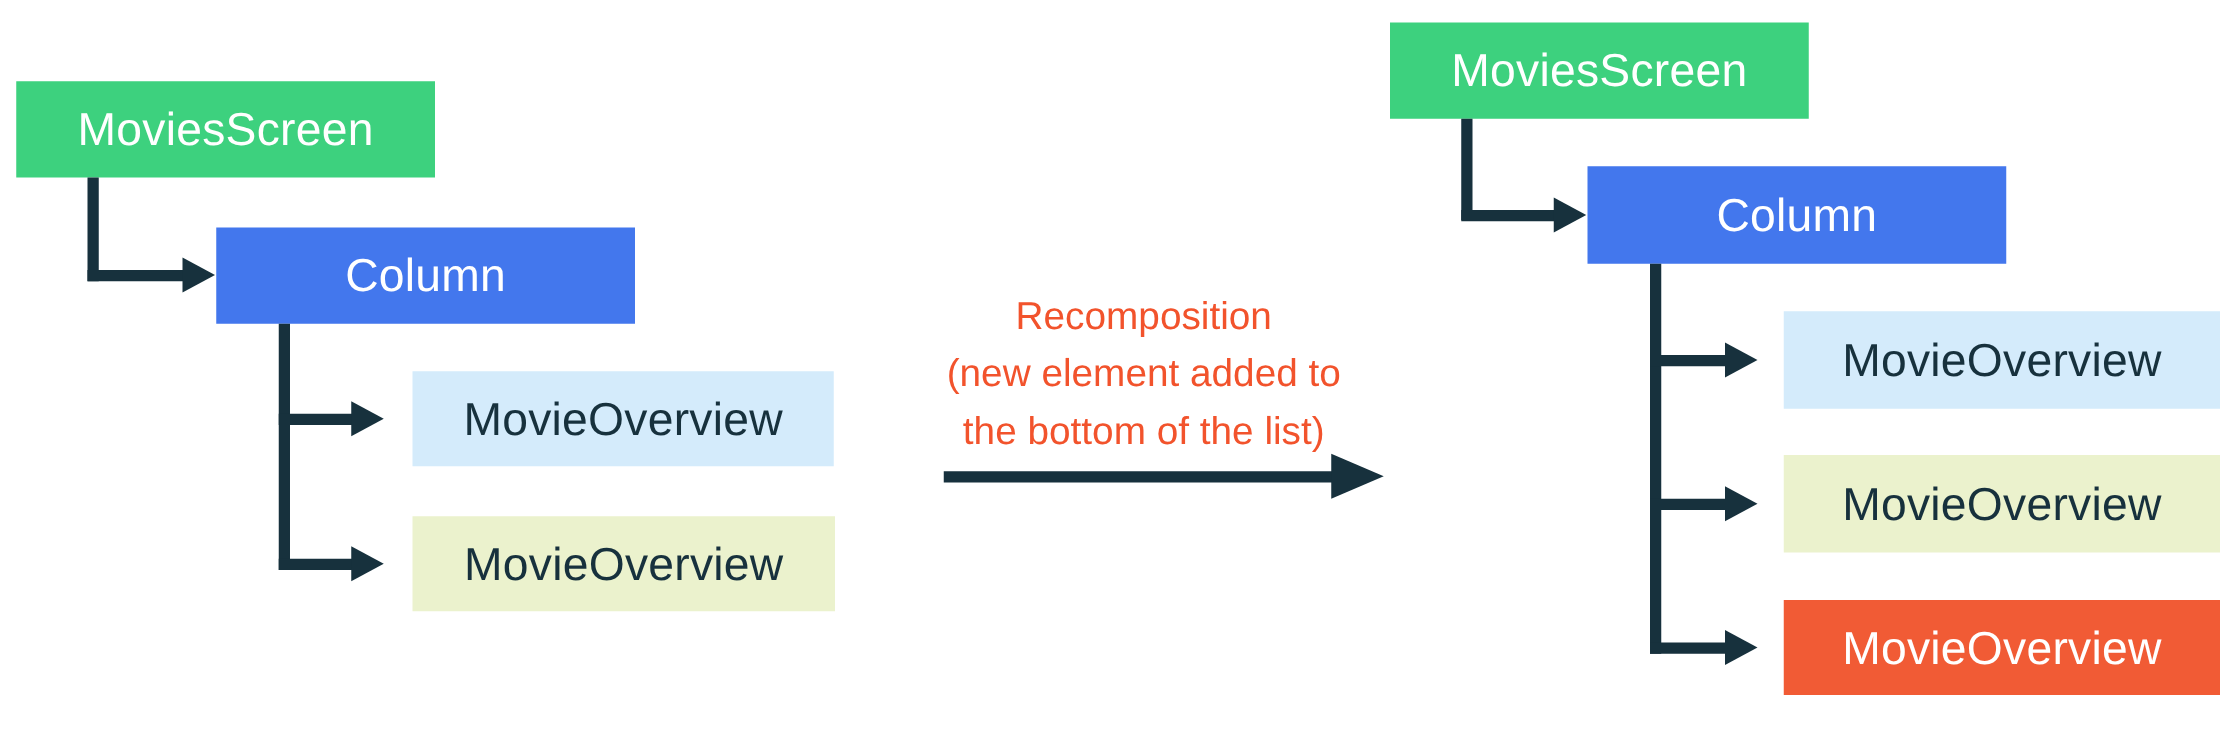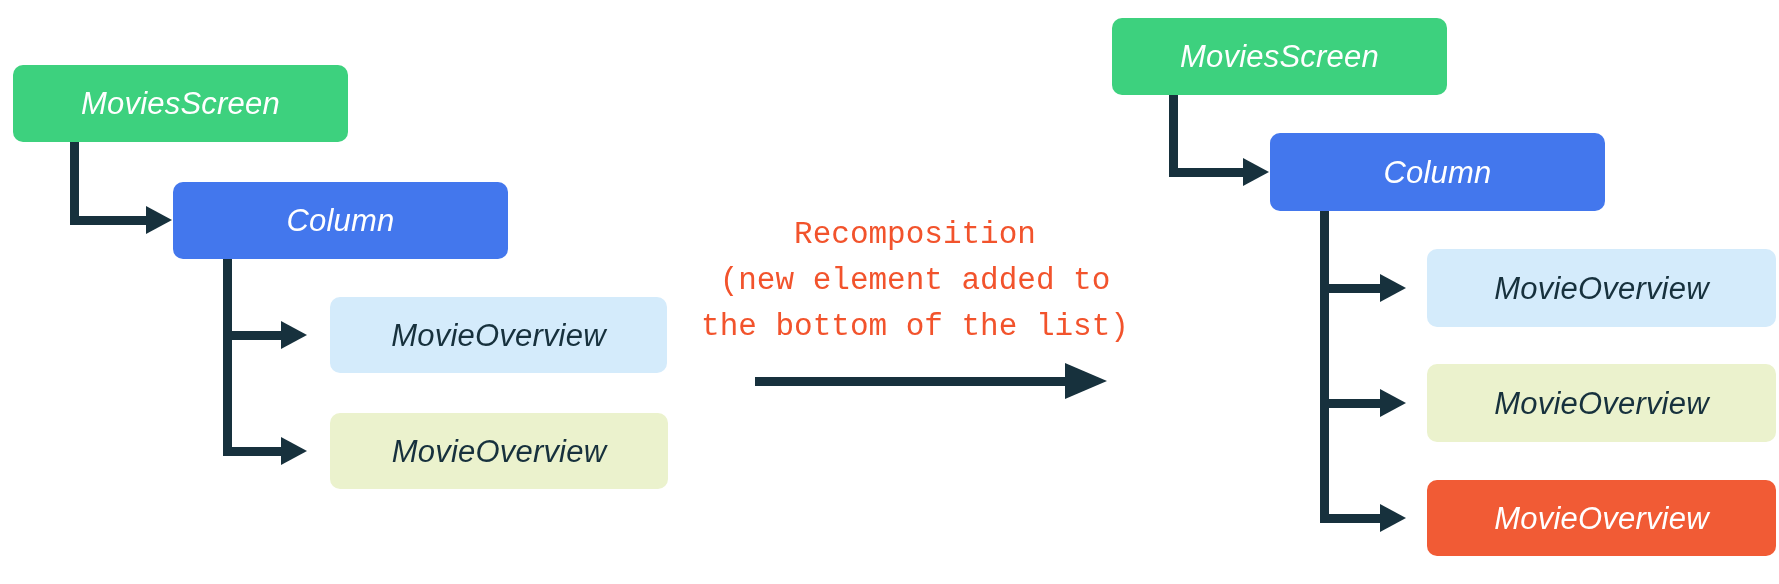--- a/index.html
+++ b/index.html
@@ -17,25 +17,24 @@
   html,body{background:var(--c-bg);}
   body{
     width:1779px;height:584px;
     font-family:"Liberation Sans", sans-serif;
     overflow:hidden;position:relative;
   }
   .canvas{position:absolute;left:0;top:0;width:1779px;height:584px;background:var(--c-bg);}
   .node{
     position:absolute;
     display:flex;align-items:center;justify-content:center;
-    font-size:31px;line-height:1;
-    border-radius:10px;
+    font-size:37px;line-height:1;
+    border-radius:0;
     color:#ffffff;
     letter-spacing:0.2px;
-    font-style:italic;
   }
   .node.green{background:var(--c-green);}
   .node.blue{background:var(--c-blue);}
   .node.light-blue{background:var(--c-lblue);color:var(--c-text-dark);}
   .node.light-yellow{background:var(--c-lyellow);color:var(--c-text-dark);}
   .node.orange{background:var(--c-orange);}
   .vline{position:absolute;width:9px;background:var(--c-connector);}
   .hline{position:absolute;height:9px;background:var(--c-connector);}
   .arr{
     position:absolute;width:0;height:0;
@@ -56,23 +55,23 @@
   #l-v1{left:70px;top:142px;height:83px;}
   #l-h1{left:70px;top:216px;width:78px;}
   #l-a1{left:146px;top:206px;}
   #l-v2{left:223px;top:259px;height:197px;}
   #l-h2{left:223px;top:331px;width:60px;}
   #l-a2{left:281px;top:321px;}
   #l-h3{left:223px;top:447px;width:60px;}
   #l-a3{left:281px;top:437px;}
   
   #caption{
-    position:absolute;left:665px;top:212px;width:500px;
+    position:absolute;left:665px;top:230px;width:500px;
     text-align:center;font-size:31px;line-height:46px;
-    color:var(--c-caption);white-space:pre-line;font-family:Liberation Mono, monospace;
+    color:var(--c-caption);white-space:pre-line;
   }
   #m-line{left:755px;top:377px;width:312px;}
   #m-arr{left:1065px;top:363px;}
   
   #r-node-0{left:1112px;top:18px;width:335px;height:77px;}
   #r-node-1{left:1270px;top:133px;width:335px;height:78px;}
   #r-node-2{left:1427px;top:249px;width:349px;height:78px;}
   #r-node-3{left:1427px;top:364px;width:349px;height:78px;}
   #r-node-4{left:1427px;top:480px;width:349px;height:76px;}
   #r-v1{left:1169px;top:95px;height:81px;}

